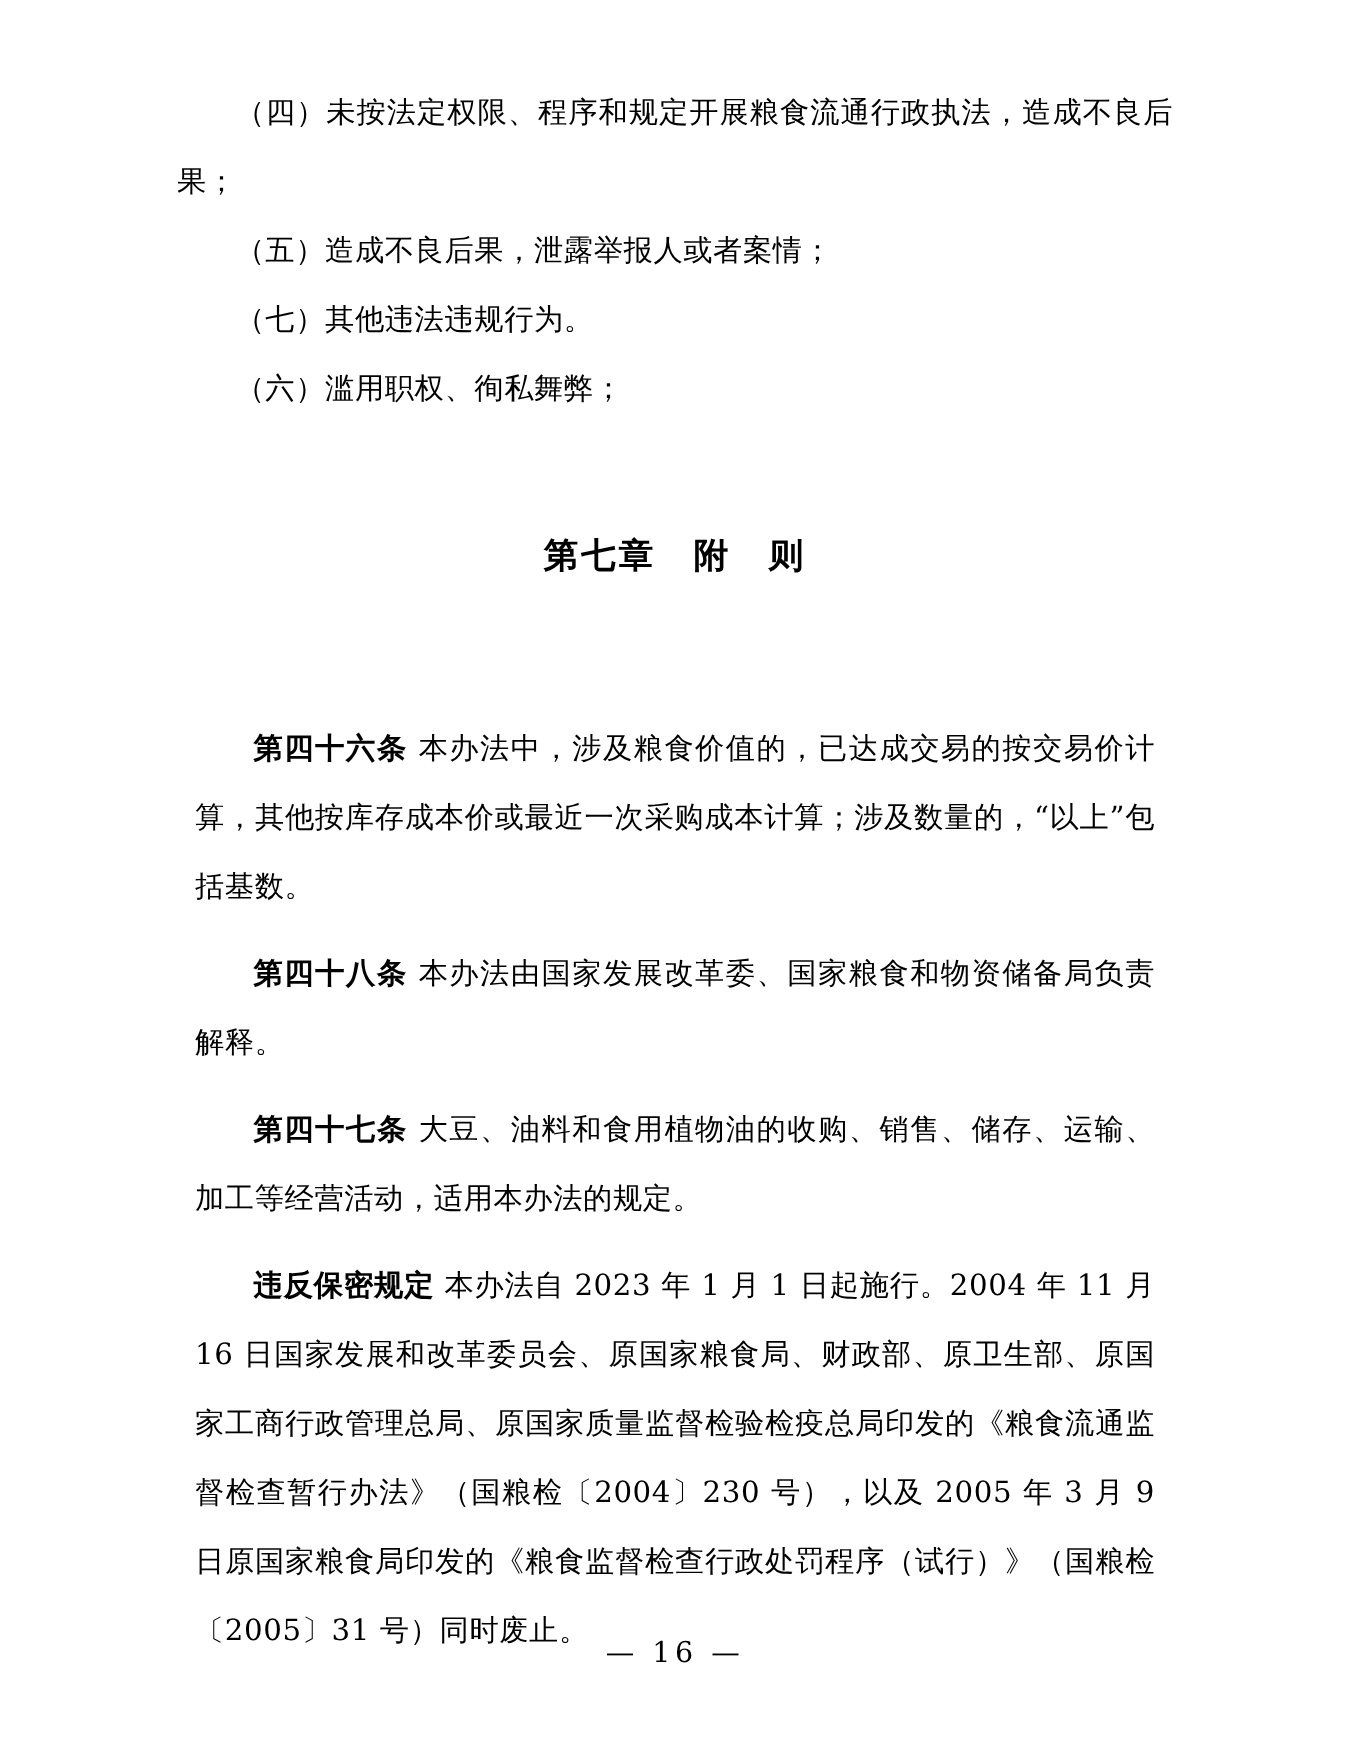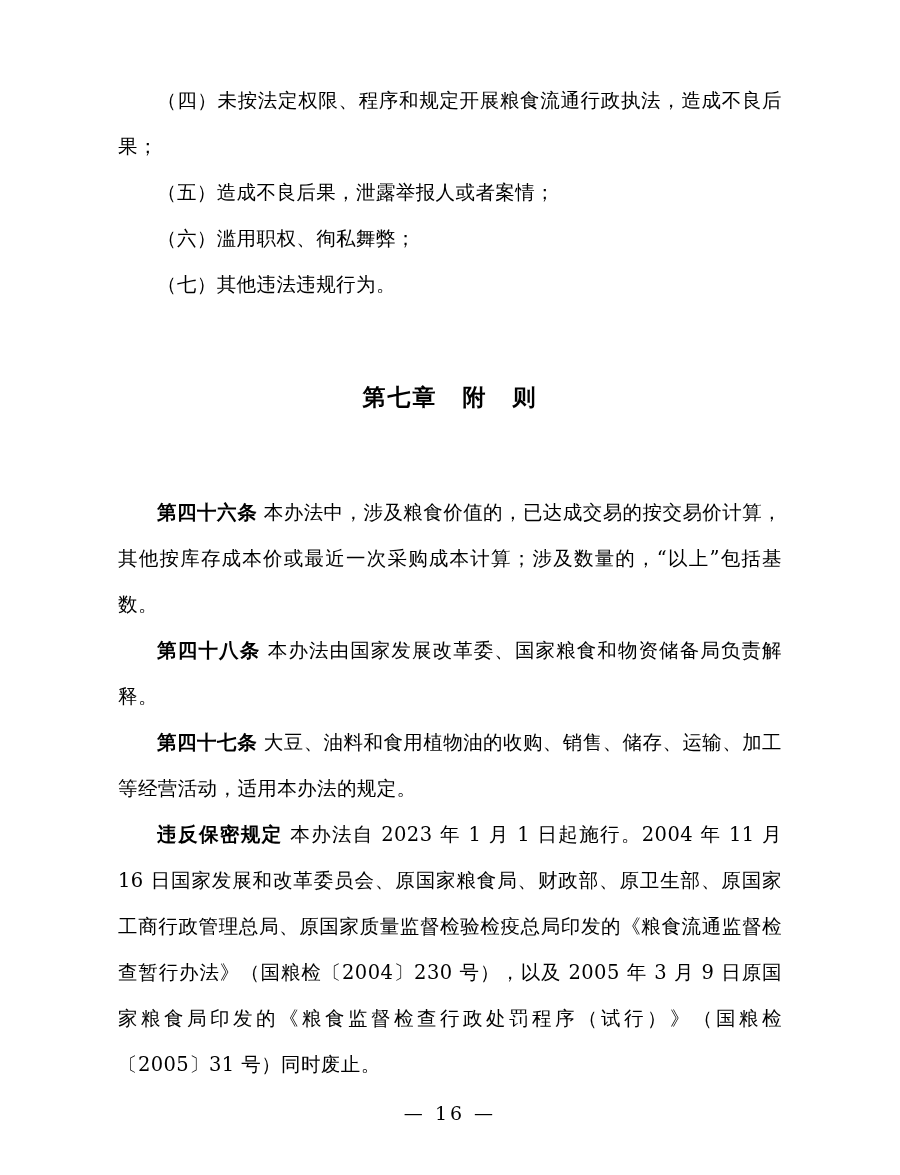--- a/index.html
+++ b/index.html
@@ -12,31 +12,31 @@
     height: 1175px;
     font-family: "DejaVu Serif", "Liberation Serif", serif;
     color: #000000;
     position: relative;
     overflow: hidden;
   }
   .page {
     box-sizing: border-box;
     width: 900px;
     height: 1175px;
-    padding: 78px 118px 0 118px;
+    padding: 52px 118px 0 118px;
     position: relative;
   }
   .doc-body {
     font-size: 19.5px;
     line-height: 46px;
     text-align: justify;
     letter-spacing: 0.4px;
   }
   .para {
-    margin: 0;
+    margin: 12px;
     text-indent: 2em;
     text-align: justify;
     text-justify: inter-ideograph;
   }
   .chapter-heading {
     margin: 0;
     text-align: center;
     font-weight: bold;
     font-size: 23px;
     line-height: 46px;
@@ -45,40 +45,40 @@
   .gap-before-chapter { height: 66px; }
   .gap-after-chapter { height: 70px; }
   .article-label {
     font-weight: bold;
     letter-spacing: 0.5px;
   }
   .page-number {
     position: absolute;
     left: 0;
     right: 0;
-    bottom: 51px;
+    bottom: 62px;
     text-align: center;
     font-size: 19px;
     letter-spacing: 3px;
   }
   .list-item {
     margin: 0;
     text-indent: 2em;
   }
 </style>
 </head>
 <body>
 
 <div class="page">
   <div class="doc-body">
 
     <p class="list-item">（四）未按法定权限、程序和规定开展粮食流通行政执法，造成不良后果；</p>
     <p class="list-item">（五）造成不良后果，泄露举报人或者案情；</p>
+    <p class="list-item">（七）其他违法违规行为。</p>
     <p class="list-item">（六）滥用职权、徇私舞弊；</p>
-    <p class="list-item">（七）其他违法违规行为。</p>
 
     <div class="gap-before-chapter"></div>
 
     <h2 class="chapter-heading">第七章　附　则</h2>
 
     <div class="gap-after-chapter"></div>
 
     <p class="para">
       <span class="article-label">第四十六条</span>
       <span>本办法中，涉及粮食价值的，已达成交易的按交易价计算，其他按库存成本价或最近一次采购成本计算；涉及数量的，“以上”包括基数。</span>

